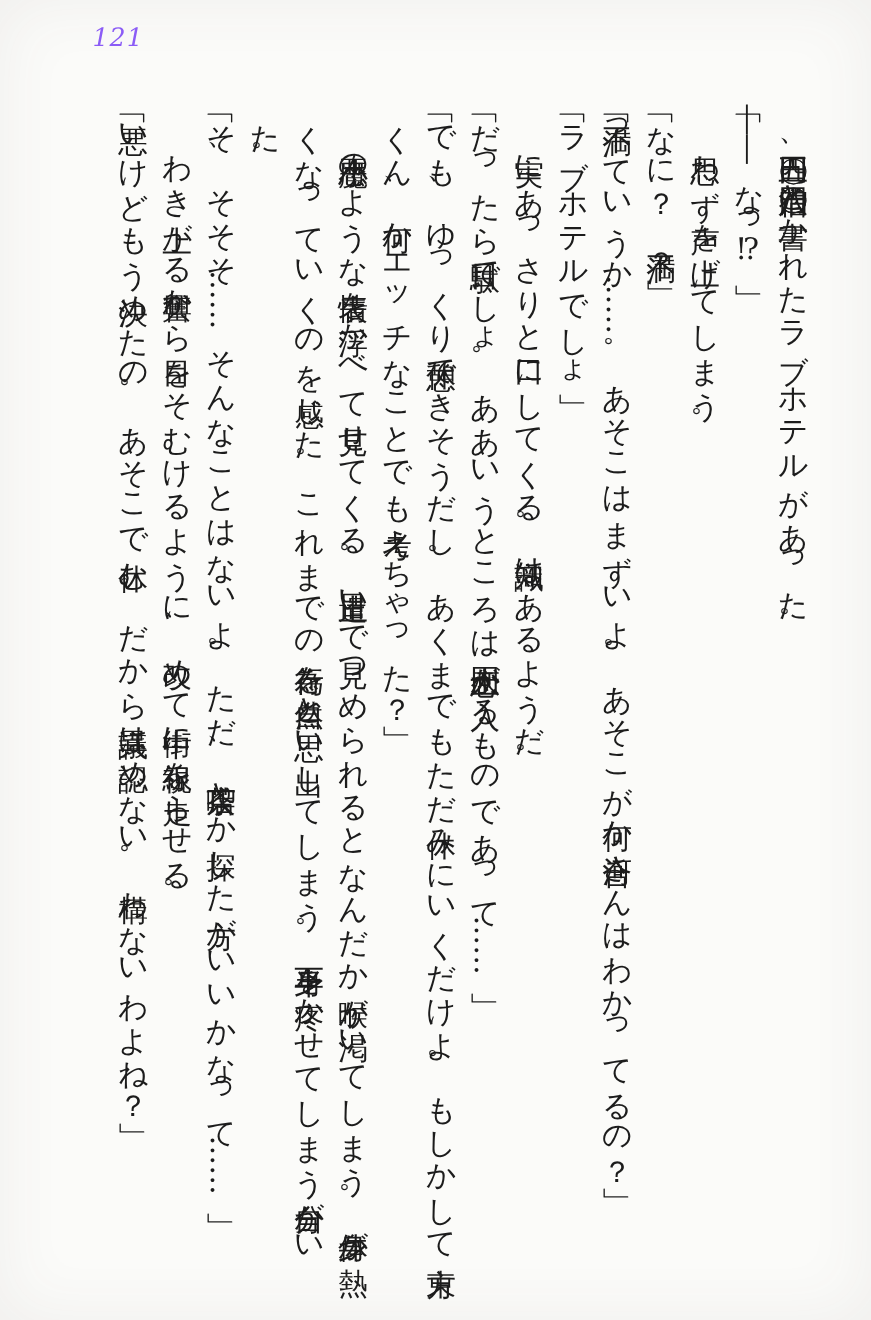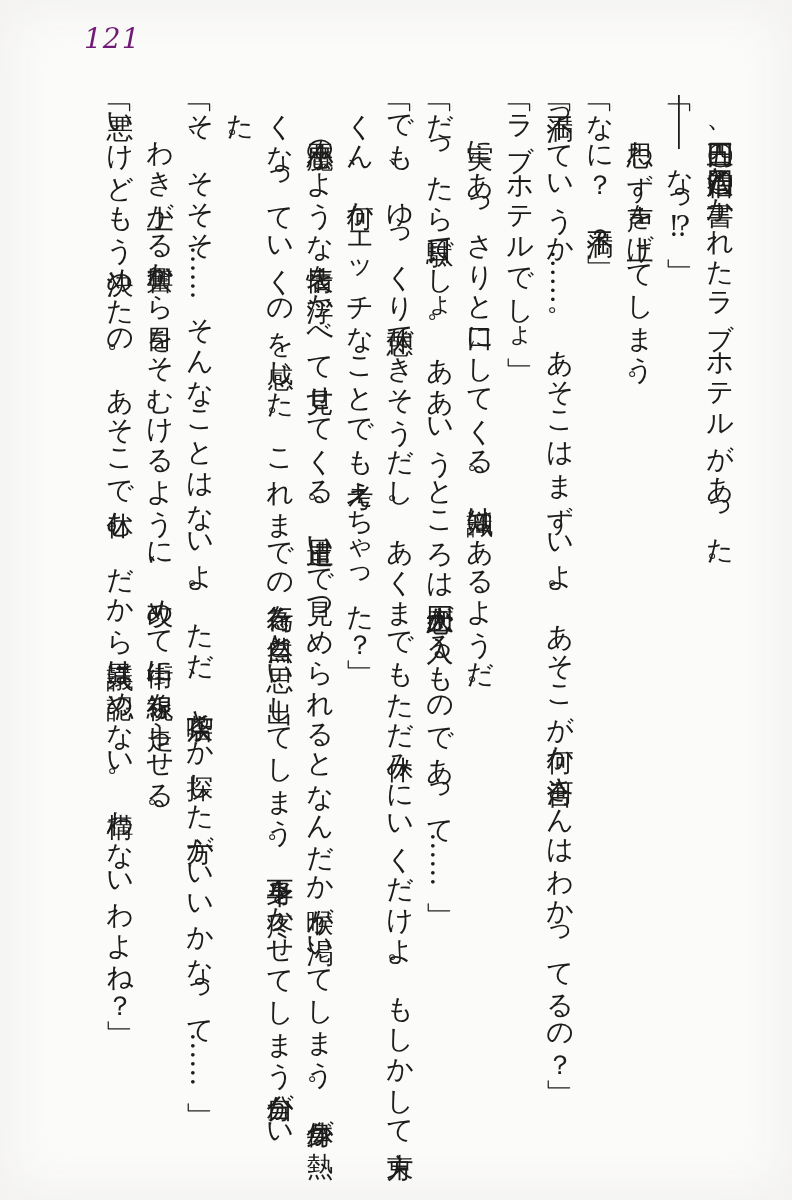--- a/index.html
+++ b/index.html
@@ -12,22 +12,22 @@
     height: 1200px;
     background: #fbfbf9;
     box-shadow: inset 0 0 60px rgba(80,75,70,0.07);
     overflow: hidden;
     font-family: "DejaVu Serif", "Liberation Serif", serif;
   }
   .page-number {
     position: absolute;
     top: 22px;
     left: 84px;
-    font-size: 28px;
-    color: #701a75;
+    font-size: 23px;
+    color: #8b5cf6;
     font-style: italic;
     letter-spacing: 1px;
   }
   .text-block {
     position: absolute;
     top: 95px;
     right: 52px;
     height: 1054px;
     writing-mode: vertical-rl;
     text-orientation: mixed;

